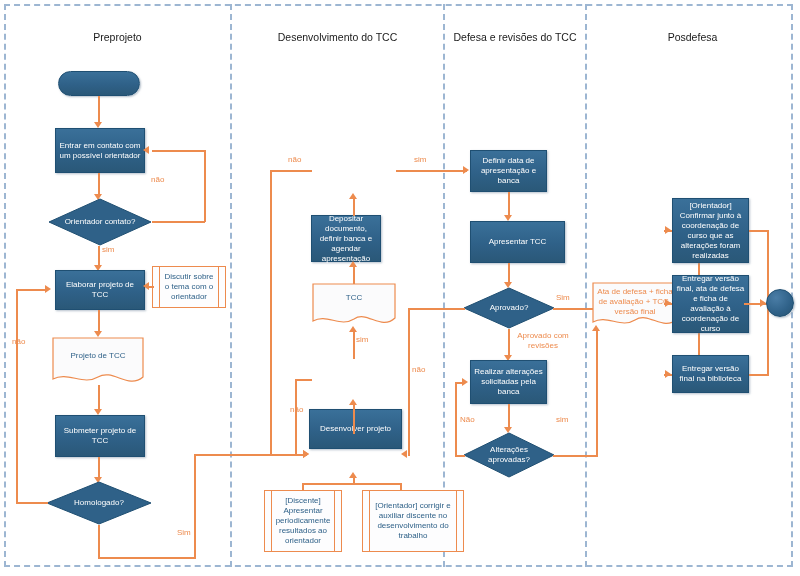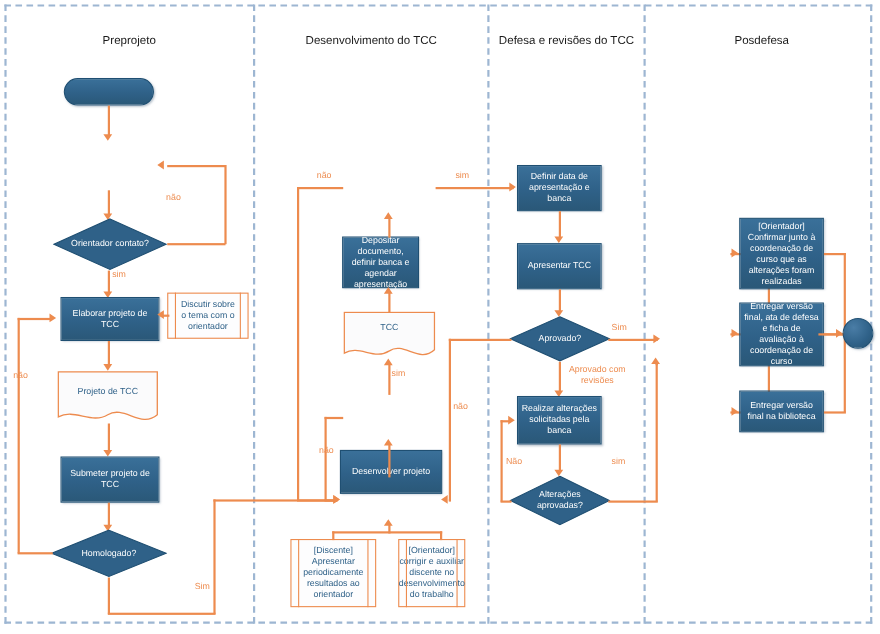--- a/index.html
+++ b/index.html
@@ -91,20 +91,21 @@
   <div class="lane-title" style="left:10px;top:30px;width:215px">Preprojeto</div>
   <div class="lane-title" style="left:240px;top:30px;width:195px">Desenvolvimento do TCC</div>
   <div class="lane-title" style="left:450px;top:30px;width:130px">Defesa e revisões do TCC</div>
   <div class="lane-title" style="left:595px;top:30px;width:195px">Posdefesa</div>
 
   <div class="term" style="left:58px;top:71px;width:82px;height:25px"></div>
 
   <div class="ln lnv" style="left:98px;top:96px;height:28px"></div>
   <div class="ar ar-d" style="left:94px;top:122px"></div>
 
+  <div class="proc" style="left:55px;top:128px;width:90px;height:45px">Entrar em contato com um possível orientador</div>
 
   <div class="ln lnv" style="left:98px;top:173px;height:23px"></div>
   <div class="ar ar-d" style="left:94px;top:194px"></div>
 
   <div class="dec" style="left:48px;top:198px;width:104px;height:48px">
     <svg width="104" height="48" viewBox="0 0 104 48">
       <polygon points="52,1 103,24 52,47 1,24" fill="#2f6188" stroke="#1f4f72" stroke-width="1"></polygon>
     </svg>
     <div class="lbl">Orientador contato?</div>
   </div>
@@ -194,32 +195,32 @@
   <div class="ln lnv" style="left:295px;top:379px;height:76px"></div>
   <div class="ln lnh" style="left:295px;top:454px;width:12px"></div>
   <div class="ar ar-r" style="left:303px;top:450px"></div>
   <div class="elbl" style="left:290px;top:405px">não</div>
 
   <div class="proc" style="left:309px;top:409px;width:93px;height:40px">Desenvolver projeto</div>
   <div class="ln lnv" style="left:353px;top:404px;height:30px"></div>
   <div class="ar ar-u" style="left:349px;top:399px"></div>
 
   <div class="note" style="left:264px;top:490px;width:78px;height:62px">[Discente] Apresentar periodicamente resultados ao orientador</div>
-  <div class="note" style="left:362px;top:490px;width:61px;height:62px">[Orientador] corrigir e auxiliar discente no desenvolvimento do trabalho</div>
+  <div class="note" style="left:362px;top:490px;width:102px;height:62px">[Orientador] corrigir e auxiliar discente no desenvolvimento do trabalho</div>
   <div class="ln lnh" style="left:302px;top:483px;width:100px"></div>
   <div class="ln lnv" style="left:302px;top:483px;height:8px"></div>
   <div class="ln lnv" style="left:400px;top:483px;height:8px"></div>
   <div class="ln lnv" style="left:353px;top:477px;height:8px"></div>
   <div class="ar ar-u" style="left:349px;top:472px"></div>
 
   <div class="proc" style="left:470px;top:150px;width:77px;height:42px">Definir data de apresentação e banca</div>
   <div class="ln lnv" style="left:508px;top:192px;height:25px"></div>
   <div class="ar ar-d" style="left:504px;top:215px"></div>
 
-  <div class="proc" style="left:470px;top:221px;width:77px;height:42px">Apresentar TCC</div>
+  <div class="proc" style="left:470px;top:221px;width:95px;height:42px">Apresentar TCC</div>
   <div class="ln lnv" style="left:508px;top:263px;height:21px"></div>
   <div class="ar ar-d" style="left:504px;top:282px"></div>
 
   <div class="dec" style="left:463px;top:287px;width:92px;height:42px">
     <svg width="92" height="42" viewBox="0 0 92 42">
       <polygon points="46,1 91,21 46,41 1,21" fill="#2f6188" stroke="#1f4f72" stroke-width="1"></polygon>
     </svg>
     <div class="lbl" style="padding:0 4px">Aprovado?</div>
   </div>
 
@@ -253,20 +254,26 @@
   <div class="ln lnv" style="left:455px;top:382px;height:74px"></div>
   <div class="ln lnh" style="left:455px;top:382px;width:8px"></div>
   <div class="ar ar-r" style="left:462px;top:378px"></div>
   <div class="elbl" style="left:460px;top:415px">Não</div>
 
   <div class="ln lnh" style="left:553px;top:455px;width:45px"></div>
   <div class="ln lnv" style="left:596px;top:330px;height:126px"></div>
   <div class="ar ar-u" style="left:592px;top:325px"></div>
   <div class="elbl" style="left:556px;top:415px">sim</div>
 
+  <div class="doc" style="left:592px;top:282px;width:86px;height:48px">
+    <svg width="86" height="48" viewBox="0 0 86 48">
+      <path d="M1,1 H85 V37 C71,50 57,29 43,38 C29,47 15,32 1,40 Z" fill="#fbfbfc" stroke="#ed8b4e" stroke-width="1.2"></path>
+    </svg>
+    <div class="lbl" style="top:5px;color:#ed8b4e">Ata de defesa + ficha de avaliação + TCC-versão final</div>
+  </div>
 
   <div class="ln lnh" style="left:678px;top:303px;width:22px"></div>
   <div class="ln lnv" style="left:698px;top:230px;height:145px"></div>
 
   <div class="ln lnh" style="left:698px;top:230px;width:8px"></div>
   <div class="ar ar-r" style="left:665px;top:226px"></div>
   <div class="ln lnh" style="left:664px;top:230px;width:42px"></div>
 
   <div class="ar ar-r" style="left:665px;top:299px"></div>
   <div class="ln lnh" style="left:664px;top:303px;width:42px"></div>

